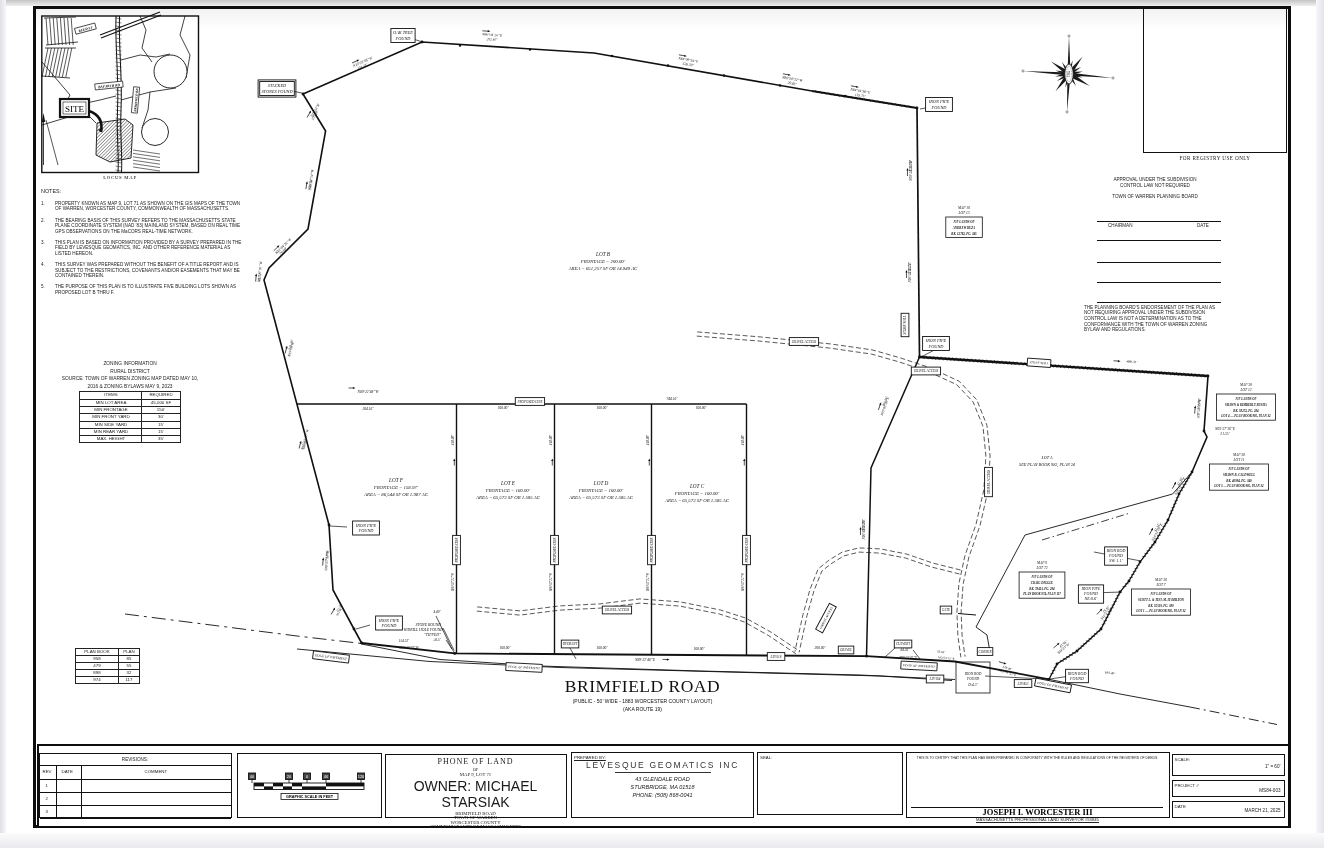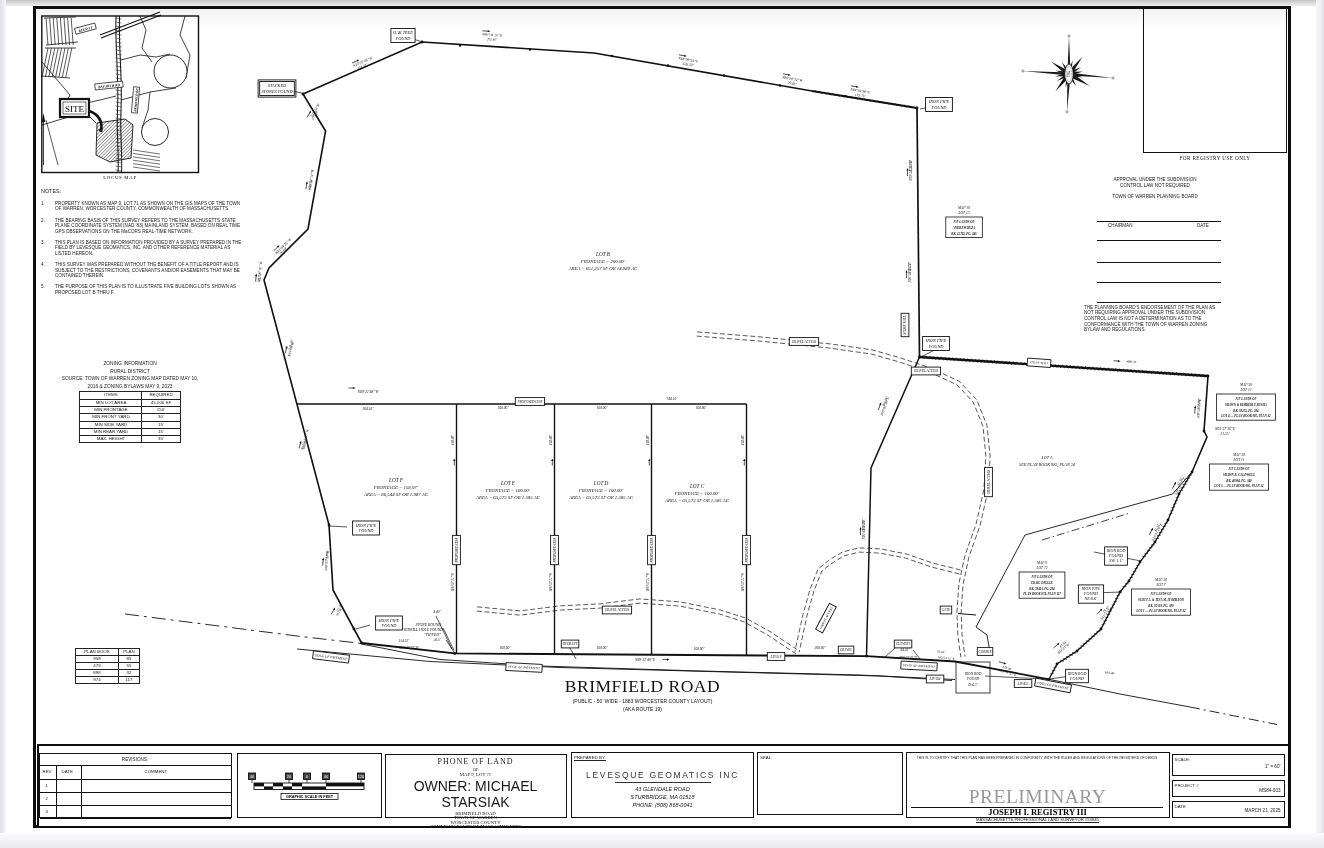--- a/index.html
+++ b/index.html
@@ -985,32 +985,31 @@
     </div>
 <div class="a" style="left:384.5px;top:754px;width:182px;height:64px;border:1.3px solid #111;text-align:center;color:#1a1a1a">
       <div style="font-family:&quot;Liberation Serif&quot;,serif;font-size:8px;letter-spacing:1px;padding-top:2px">PHONE OF LAND</div>
       <div style="font-family:&quot;Liberation Serif&quot;,serif;font-size:4.4px;margin-top:0.5px">OF</div>
       <div style="font-family:&quot;Liberation Serif&quot;,serif;font-size:4.8px">MAP 9, LOT 71</div>
       <div style="font-size:14px;margin-top:1.5px">OWNER: MICHAEL STARSIAK</div>
       <div style="font-family:&quot;Liberation Serif&quot;,serif;font-size:4.8px;line-height:4.6px;margin-top:1.5px">BRIMFIELD ROAD<br>TOWN OF WARREN<br>WORCESTER COUNTY<br>COMMONWEALTH OF MASSACHUSETTS</div>
     </div>
 <div class="a" style="left:571px;top:752px;width:183px;height:66px;border:1.3px solid #111;color:#222">
       <div style="font-size:4.4px;position:absolute;left:2px;top:1.5px;text-decoration:underline">PREPARED BY:</div>
-      <div style="text-align:center;margin-top:17px;font-size:8.5px;letter-spacing:1.7px;white-space:nowrap;color:#333">LEVESQUE GEOMATICS INC</div>
+      <div style="text-align:center;margin-top:7px;font-size:8.5px;letter-spacing:1.7px;white-space:nowrap;color:#333">LEVESQUE GEOMATICS INC</div>
       <div style="margin:2px auto 0;width:96px;border-top:1px solid #333"></div>
       <div style="text-align:center;font-style:italic;font-size:5.5px;line-height:8px;margin-top:2px">43 GLENDALE ROAD<br>STURBRIDGE, MA 01518<br>PHONE: (508) 868-0041</div>
     </div>
 <div class="a" style="left:757px;top:752px;width:146px;height:63px;border:1.3px solid #111">
       <div style="font-size:4.4px;position:absolute;left:2px;top:1.5px;color:#222">SEAL:</div>
     </div>
 <div class="a" style="left:905.5px;top:752px;width:264px;height:66px;border:1.3px solid #111;overflow:visible">
       <div style="position:absolute;left:8px;right:8px;top:2.5px;font-size:3.4px;text-align:center;line-height:4.2px;color:#222">THIS IS TO CERTIFY THAT THIS PLAN HAS BEEN PREPARED IN CONFORMITY WITH THE RULES AND REGULATIONS OF THE REGISTERS OF DEEDS.</div>
-      <div style="position:absolute;left:0;width:100%;top:34px;font-family:&quot;Liberation Serif&quot;,serif;font-size:19.5px;line-height:19.5px;letter-spacing:0.5px;color:#999;text-align:center">PRELIMINARY</div>
       <div style="position:absolute;left:4px;top:53.5px;width:252px;border-top:0.9px solid #111"></div>
-      <div style="position:absolute;left:0;width:100%;top:55px;font-family:&quot;Liberation Serif&quot;,serif;font-size:8.5px;line-height:8.5px;font-weight:bold;text-align:center">JOSEPH I. REGISTRY III</div>
+      <div style="position:absolute;left:0;width:100%;top:55px;font-family:&quot;Liberation Serif&quot;,serif;font-size:8.5px;line-height:8.5px;font-weight:bold;text-align:center">JOSEPH I. WORCESTER III</div>
       <div style="position:absolute;left:0;width:100%;top:64px;font-size:4.2px;text-align:center;text-decoration:underline;color:#222">MASSACHUSETTS PROFESSIONAL LAND SURVEYOR #53845</div>
     </div>
 <div class="a" style="left:1171.5px;top:754px;width:113px;height:21.5px;border:1.3px solid #111;color:#222">
       <div style="position:absolute;left:2px;top:2px;font-size:4.4px">SCALE:</div>
       <div style="position:absolute;right:3px;bottom:6px;font-size:4.6px">1” = 60’</div>
     </div>
 <div class="a" style="left:1171.5px;top:780px;width:113px;height:16.5px;border:1.3px solid #111;color:#222">
       <div style="position:absolute;left:2px;top:2px;font-size:4.4px">PROJECT #</div>
       <div style="position:absolute;right:3px;bottom:3px;font-size:4.6px">MS84-003</div>
     </div>

